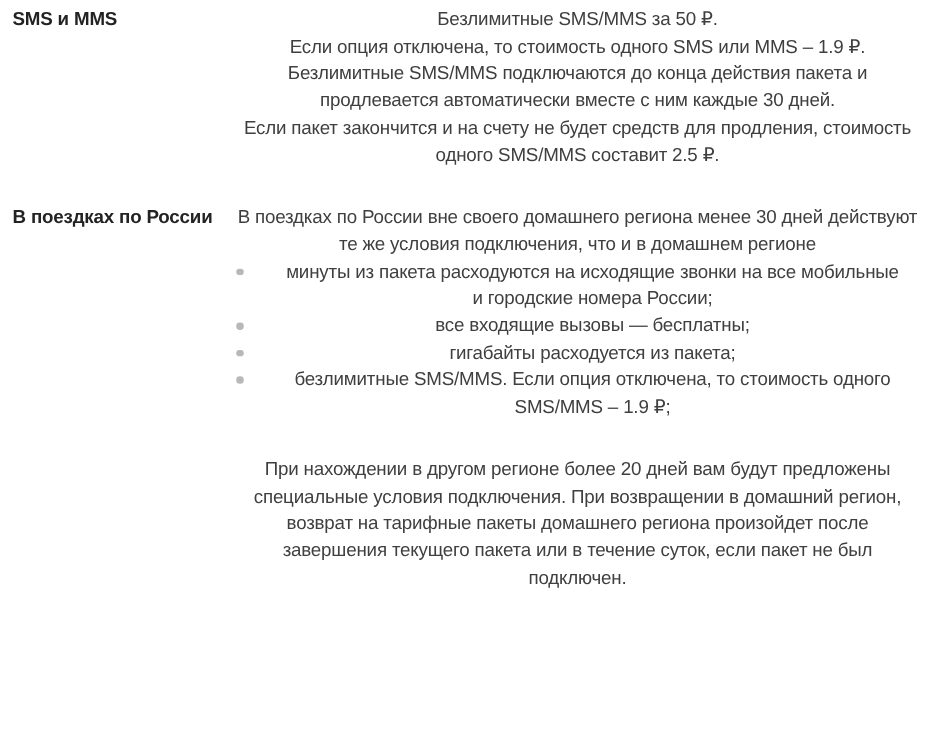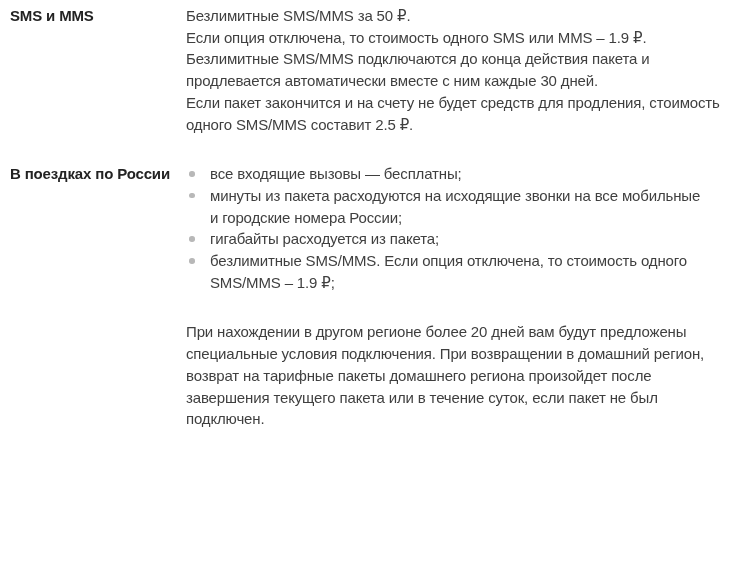--- a/index.html
+++ b/index.html
@@ -33,20 +33,21 @@
     margin-top:28px;
   }
   .label{
     font-size:15px;
     font-weight:700;
     color:var(--label-text);
     line-height:21.7px;
   }
   .content{
     width:552px;
+    text-align:center;
   }
   .para{
     white-space:pre-line;
   }
   .para + .para{
   }
   .para-gap{
     margin-top:28px;
   }
   ul.bullets{
@@ -81,24 +82,26 @@
       <p class="para">Безлимитные SMS/MMS подключаются до конца действия пакета и
 продлевается автоматически вместе с ним каждые 30 дней.
 Если пакет закончится и на счету не будет средств для продления, стоимость
 одного SMS/MMS составит 2.5 ₽.</p>
     </div>
   </section>
 
   <section class="row row-2">
     <h3 class="label">В поездках по России</h3>
     <div class="content">
+      <p class="para">В поездках по России вне своего домашнего региона менее 30 дней действуют
+те же условия подключения, что и в домашнем регионе</p>
       <ul class="bullets">
-        <li>все входящие вызовы — бесплатны;</li>
         <li>минуты из пакета расходуются на исходящие звонки на все мобильные
 и городские номера России;</li>
+        <li>все входящие вызовы — бесплатны;</li>
         <li>гигабайты расходуется из пакета;</li>
         <li>безлимитные SMS/MMS. Если опция отключена, то стоимость одного
 SMS/MMS – 1.9 ₽;</li>
       </ul>
       <p class="para para-gap">При нахождении в другом регионе более 20 дней вам будут предложены
 специальные условия подключения. При возвращении в домашний регион,
 возврат на тарифные пакеты домашнего региона произойдет после
 завершения текущего пакета или в течение суток, если пакет не был
 подключен.</p>
     </div>

